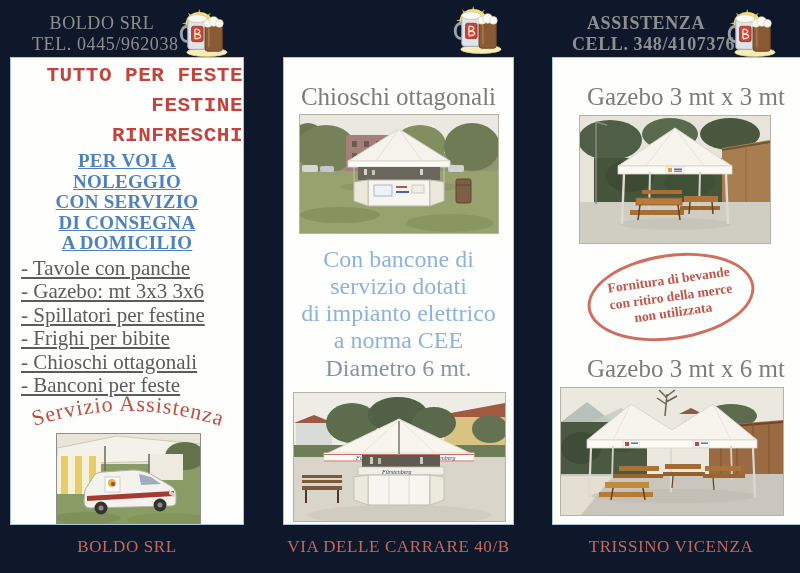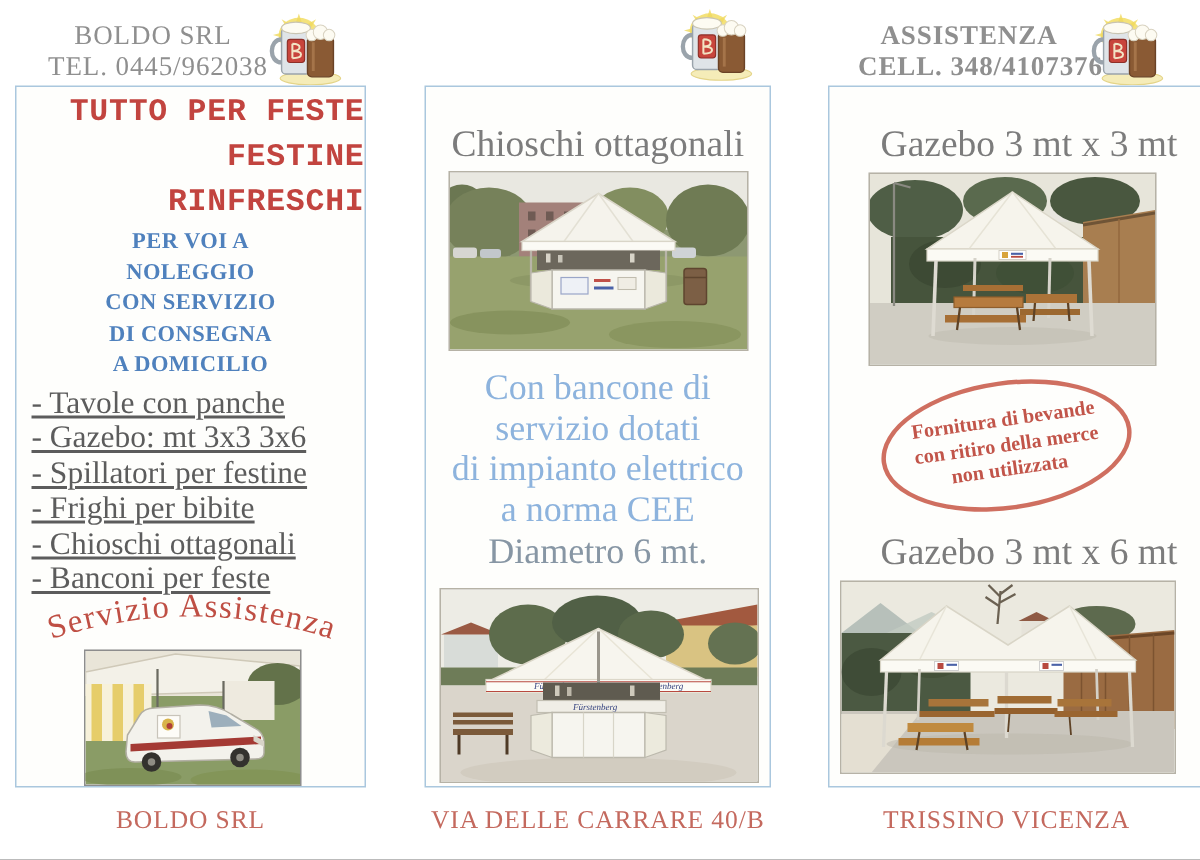--- a/index.html
+++ b/index.html
@@ -1,37 +1,37 @@
 <!DOCTYPE html>
 <html><head>
 <meta charset="utf-8">
 <style>
   html,body{margin:0;padding:0;background:#888;}
   .sheet{
     position:relative;width:800px;height:573px;margin:0 auto;
-    background:#ffffff;overflow:hidden;
+    background:#0f172a;overflow:hidden;
     font-family:"Liberation Serif", serif;
   }
   
   .hdr{position:absolute;display:flex;align-items:flex-start;gap:4px;}
   .hdr-text{color:#8f8f8f;font-size:18px;line-height:21px;text-align:center;letter-spacing:.6px;white-space:nowrap;}
   .logo{width:58px;height:48px;flex:0 0 auto;}
   .hdr-left{left:32px;top:9px;}
   .hdr-left .hdr-text{width:140px;padding-top:4px;}
   .hdr-mid{left:450px;top:6px;}
   .hdr-right{left:572px;top:9px;}
   .hdr-right .hdr-text{width:148px;padding-top:4px;font-weight:bold;}
   
   .panel{position:absolute;top:57px;height:468px;border:1px solid #aac7de;background:#fefefc;box-sizing:border-box;}
   .panel-left{left:10px;width:234px;}
   .panel-mid{left:283px;width:231px;}
   .panel-right{left:552px;width:268px;}
   
   .red-title{margin-top:3px;text-align:right;font-family:Liberation Mono, monospace;font-weight:bold;font-size:21px;line-height:30px;color:#c2443f;letter-spacing:.5px;}
-  .blue-title{text-align:center;font-weight:bold;font-size:15px;line-height:20.5px;color:#4f81bd;letter-spacing:.3px;}
+  .blue-title{text-align:center;font-weight:bold;font-size:19px;line-height:20.5px;color:#4f81bd;letter-spacing:.3px;text-decoration:underline;}
   .rent-list{margin-top:3px;padding-left:10px;font-size:21px;line-height:23.5px;color:#5c5c5c;text-decoration:underline;}
   .arc-svg{position:absolute;left:4px;top:334px;width:226px;height:42px;}
   .photo{position:absolute;border:1px solid #b6b2a6;background:#eee;}
   .photo svg{display:block;}
   .van-photo{left:45px;top:375px;width:143px;height:89px;border-color:#8d8d8d;}
   
   .mid-title{margin-top:24px;text-align:center;font-size:25px;line-height:30px;color:#7c7c7c;}
   .kiosk-photo-1{left:15px;top:56px;width:198px;height:118px;}
   .mid-blue{position:absolute;left:0;top:188px;width:100%;text-align:center;font-size:24px;line-height:27px;color:#8db3dd;}
   .mid-diameter{position:absolute;left:0;top:297px;width:100%;text-align:center;font-size:24px;color:#8796a4;}

